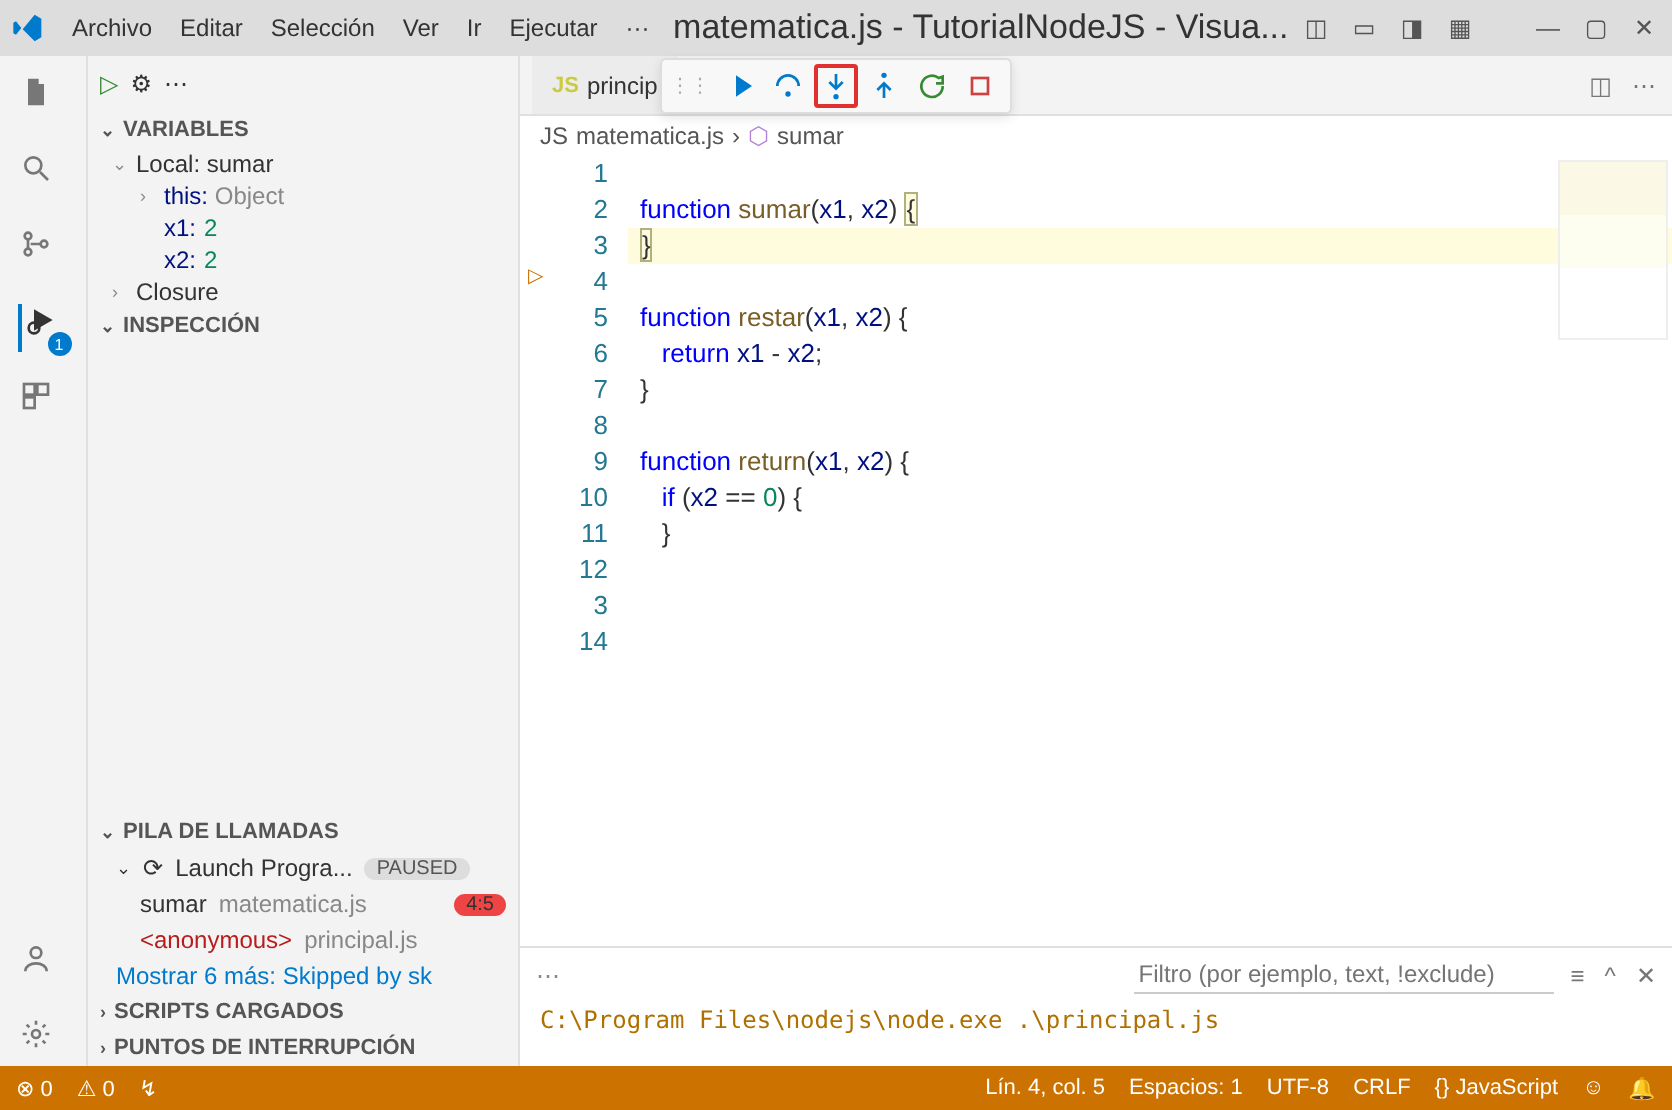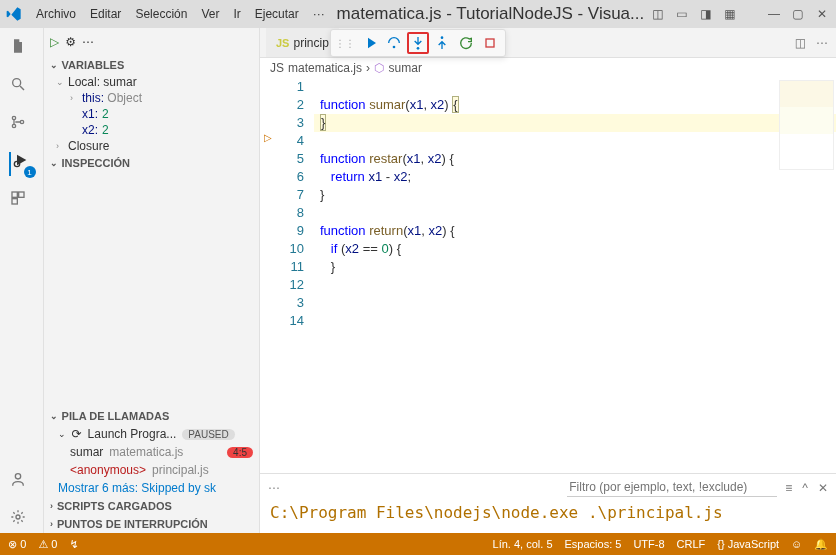--- a/index.html
+++ b/index.html
@@ -59,21 +59,21 @@
 .var2 { color: #001080; }
 .const2 { color: #0070c1; }
 .brace-hl { border: 1px solid #b0b080; background: #fffbdd; }
 .cursor-mark { border-left: 1px solid #333; }
 .minimap { position: absolute; right: 2px; top: 2px; width: 55px; height: 90px; background: linear-gradient(#fcf8e6 0 30%, #fdfdf0 30% 60%, #fff 60%); border: 1px solid #eee; font-size: 2px; overflow: hidden; }
 .terminal { height: 60px; border-top: 1px solid #e0e0e0; display: flex; flex-direction: column; }
 .term-head { display: flex; align-items: center; padding: 4px 8px; gap: 8px; }
 .term-head .dots { color: #888; }
 .term-head input { flex: 0 0 210px; border: none; border-bottom: 1px solid #ccc; font-size: 12px; padding: 2px; background: transparent; outline: none; }
 .term-head .th-icons { margin-left: auto; display: flex; gap: 10px; color: #777; }
-.term-body { font-family: Consolas, monospace; font-size: 16px; padding: 2px 10px; color: #b07000; }
+.term-body { font-family: Consolas, monospace; font-size: 12px; padding: 2px 10px; color: #b07000; }
 .statusbar { height: 22px; background: #cc7200; color: #fff; display: flex; align-items: center; font-size: 11px; padding: 0 8px; gap: 12px; }
 .statusbar .right { margin-left: auto; display: flex; gap: 12px; }
 svg { width: 16px; height: 16px; }
 </style>
 </head>
 <body>
 
 <div class="titlebar">
   <span class="vs-logo">
     <svg viewBox="0 0 24 24">
@@ -320,20 +320,20 @@
     </div>
   </div>
 </div>
 
 <div class="statusbar">
   <span>⊗ 0</span>
   <span>⚠ 0</span>
   <span>↯</span>
   <div class="right">
     <span>Lín. 4, col. 5</span>
-    <span>Espacios: 5</span>
+    <span>Espacios: 1</span>
     <span>UTF-8</span>
     <span>CRLF</span>
     <span>{} JavaScript</span>
     <span>☺</span>
     <span>🔔</span>
   </div>
 </div>
 
 </body></html>

